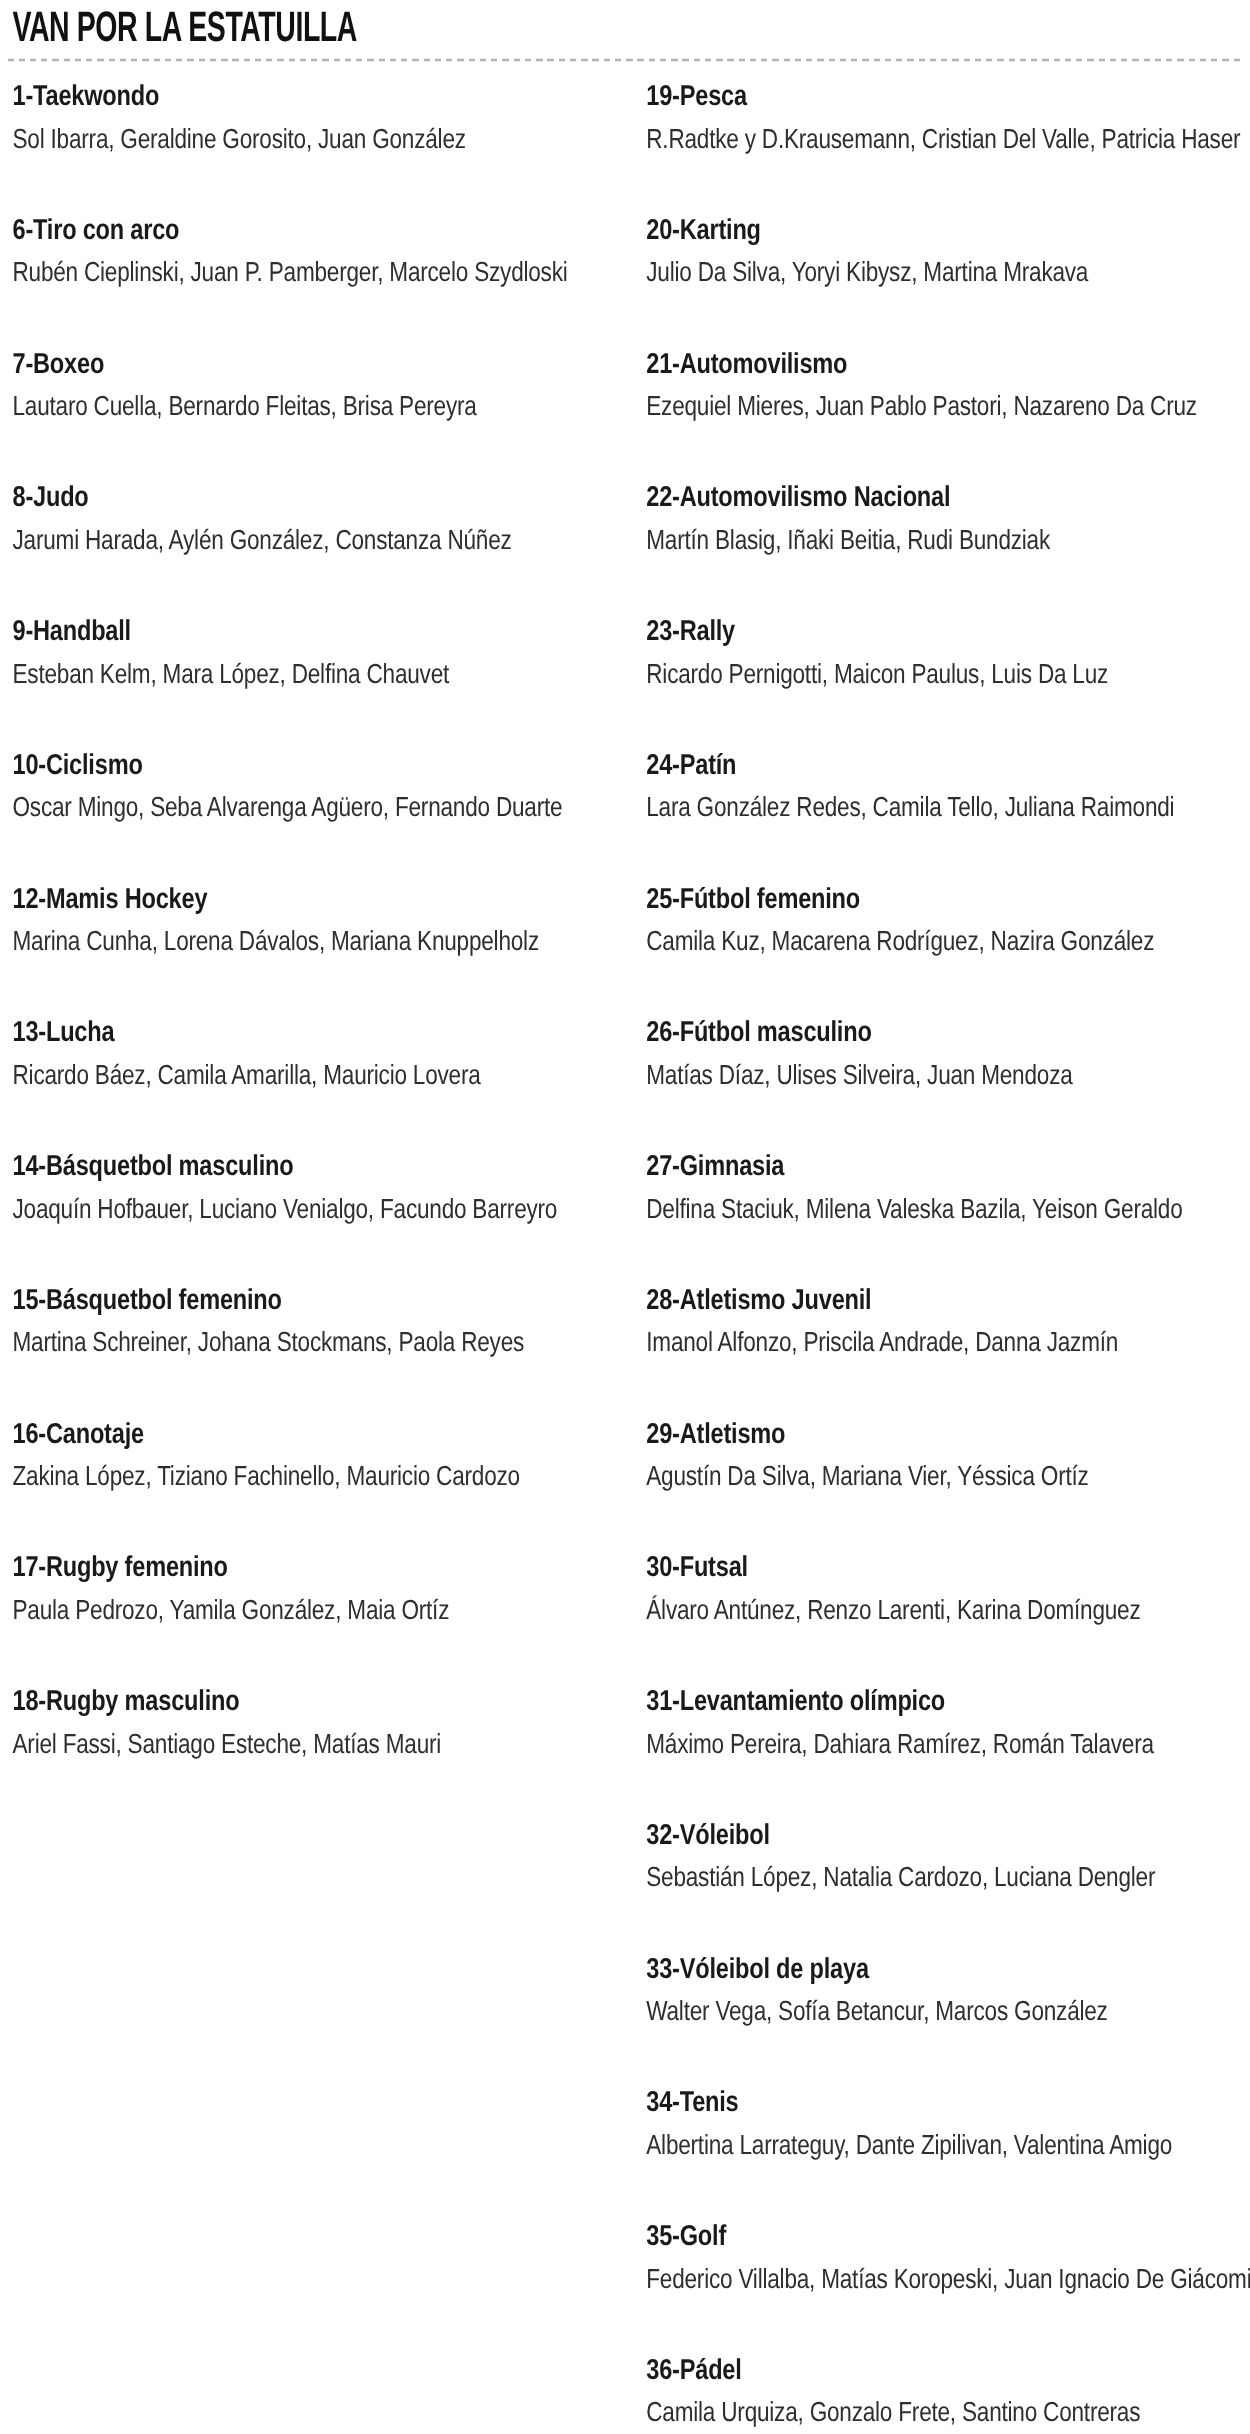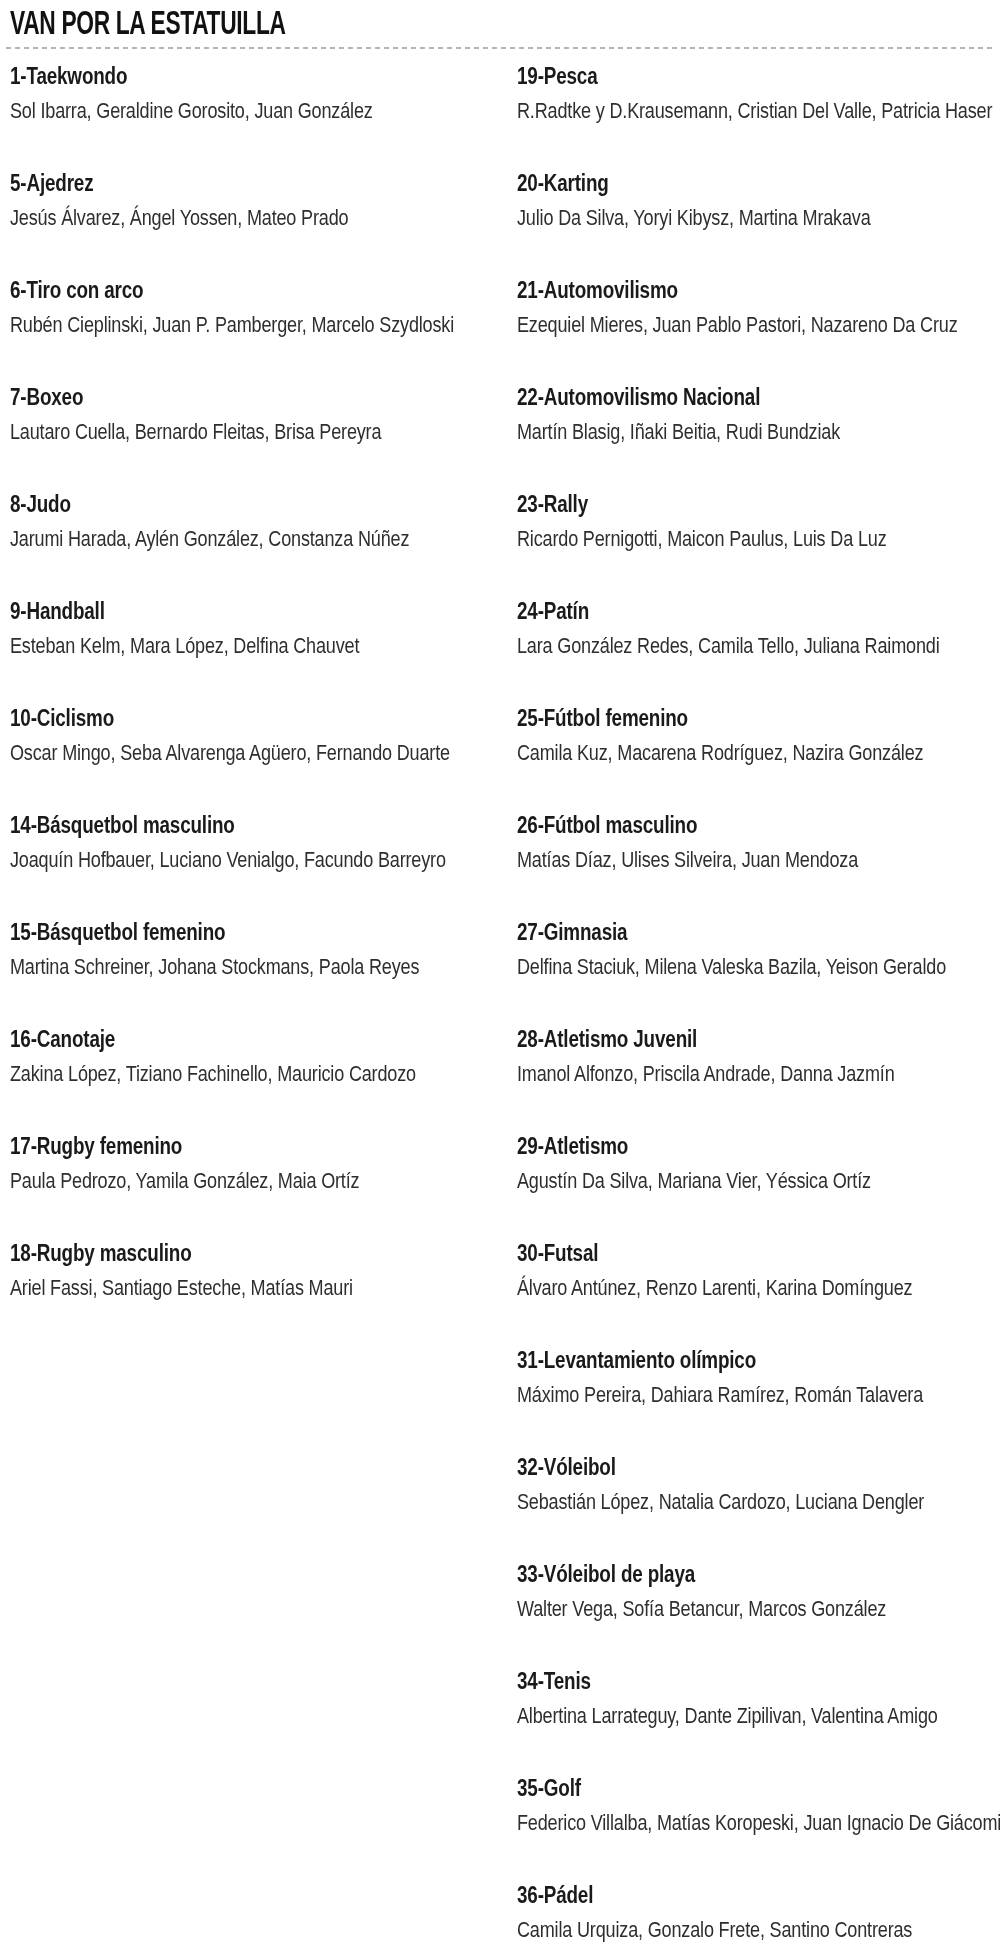--- a/index.html
+++ b/index.html
@@ -64,24 +64,20 @@
   <div class="columns">
     <div class="col">
   <div class="entry">
     <div class="entry-label">1-Taekwondo</div>
     <div class="entry-names">Sol Ibarra, Geraldine Gorosito, Juan González</div>
   </div>
 
 
 
 
-  <div class="entry">
-    <div class="entry-label">5-Ajedrez</div>
-    <div class="entry-names">Jesús Álvarez, Ángel Yossen, Mateo Prado</div>
-  </div>
 
   <div class="entry">
     <div class="entry-label">6-Tiro con arco</div>
     <div class="entry-names">Rubén Cieplinski, Juan P. Pamberger, Marcelo Szydloski</div>
   </div>
 
   <div class="entry">
     <div class="entry-label">7-Boxeo</div>
     <div class="entry-names">Lautaro Cuella, Bernardo Fleitas, Brisa Pereyra</div>
   </div>
@@ -95,21 +91,29 @@
     <div class="entry-label">9-Handball</div>
     <div class="entry-names">Esteban Kelm, Mara López, Delfina Chauvet</div>
   </div>
 
   <div class="entry">
     <div class="entry-label">10-Ciclismo</div>
     <div class="entry-names">Oscar Mingo, Seba Alvarenga Agüero, Fernando Duarte</div>
   </div>
 
 
-
+  <div class="entry">
+    <div class="entry-label">12-Mamis Hockey</div>
+    <div class="entry-names">Marina Cunha, Lorena Dávalos, Mariana Knuppelholz</div>
+  </div>
+
+  <div class="entry">
+    <div class="entry-label">13-Lucha</div>
+    <div class="entry-names">Ricardo Báez, Camila Amarilla, Mauricio Lovera</div>
+  </div>
 
   <div class="entry">
     <div class="entry-label">14-Básquetbol masculino</div>
     <div class="entry-names">Joaquín Hofbauer, Luciano Venialgo, Facundo Barreyro</div>
   </div>
 
   <div class="entry">
     <div class="entry-label">15-Básquetbol femenino</div>
     <div class="entry-names">Martina Schreiner, Johana Stockmans, Paola Reyes</div>
   </div>

